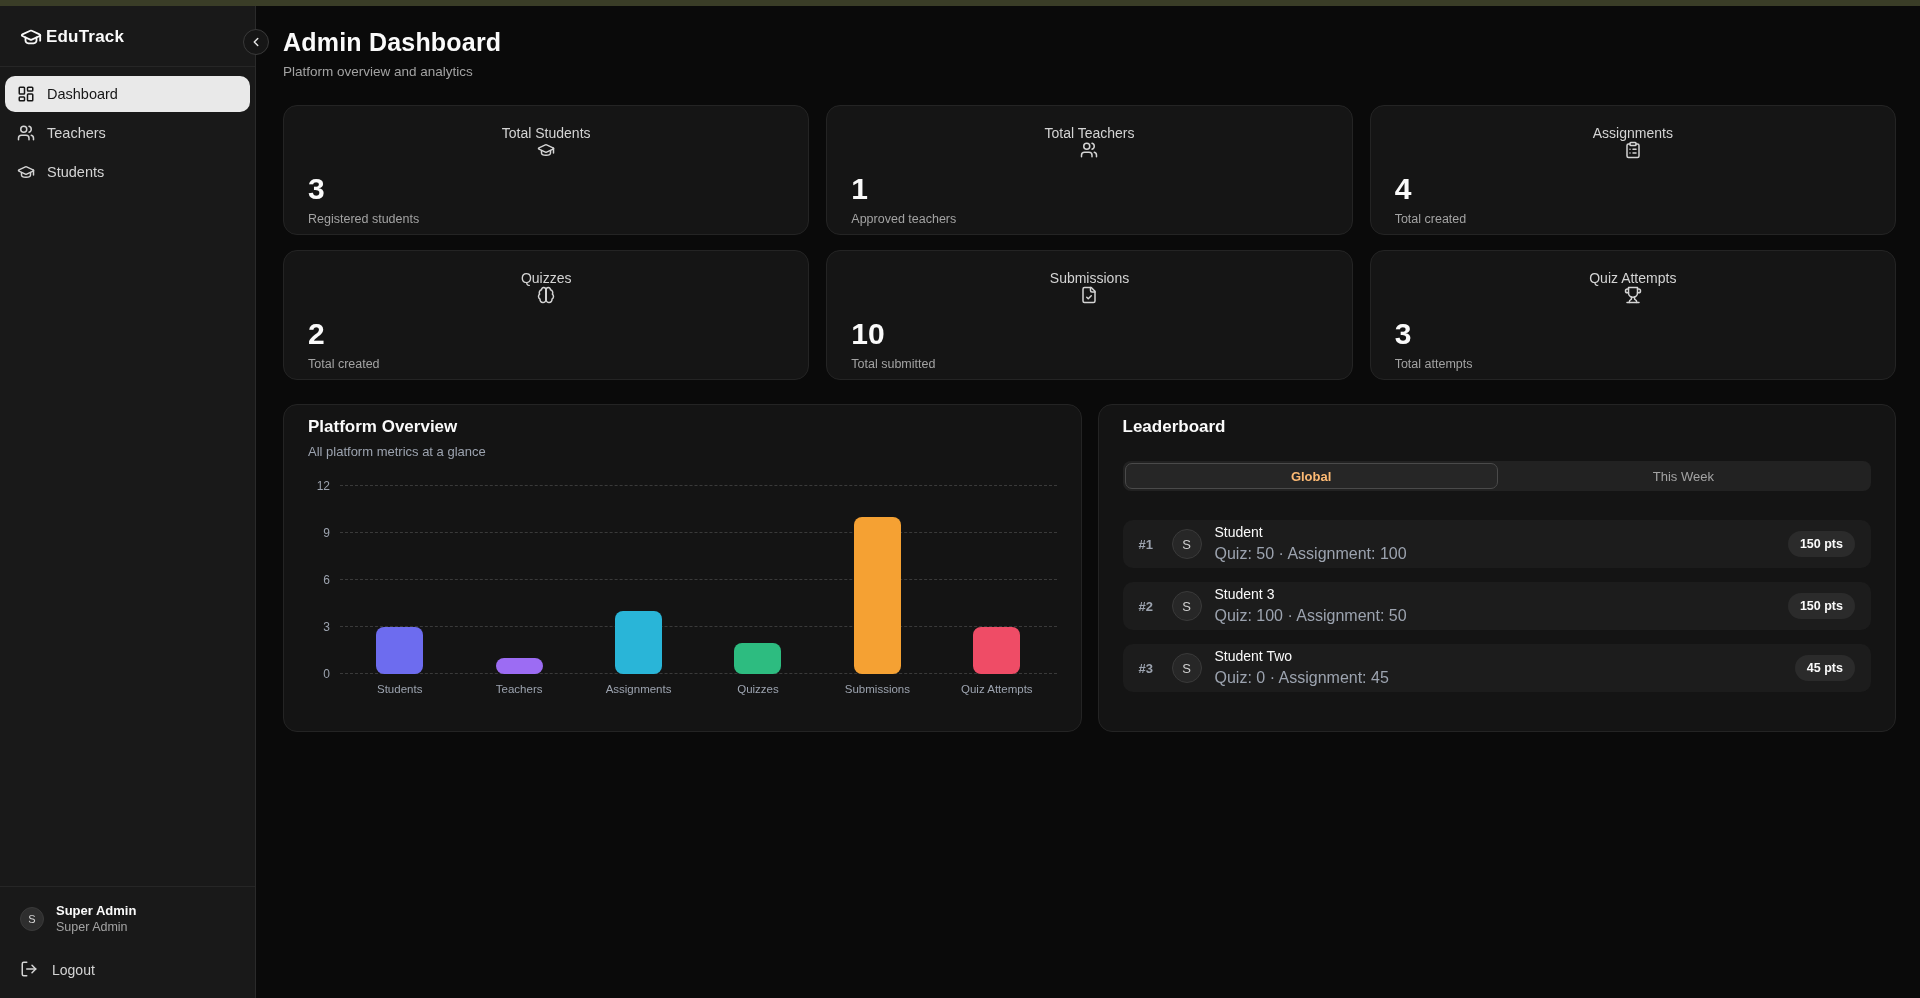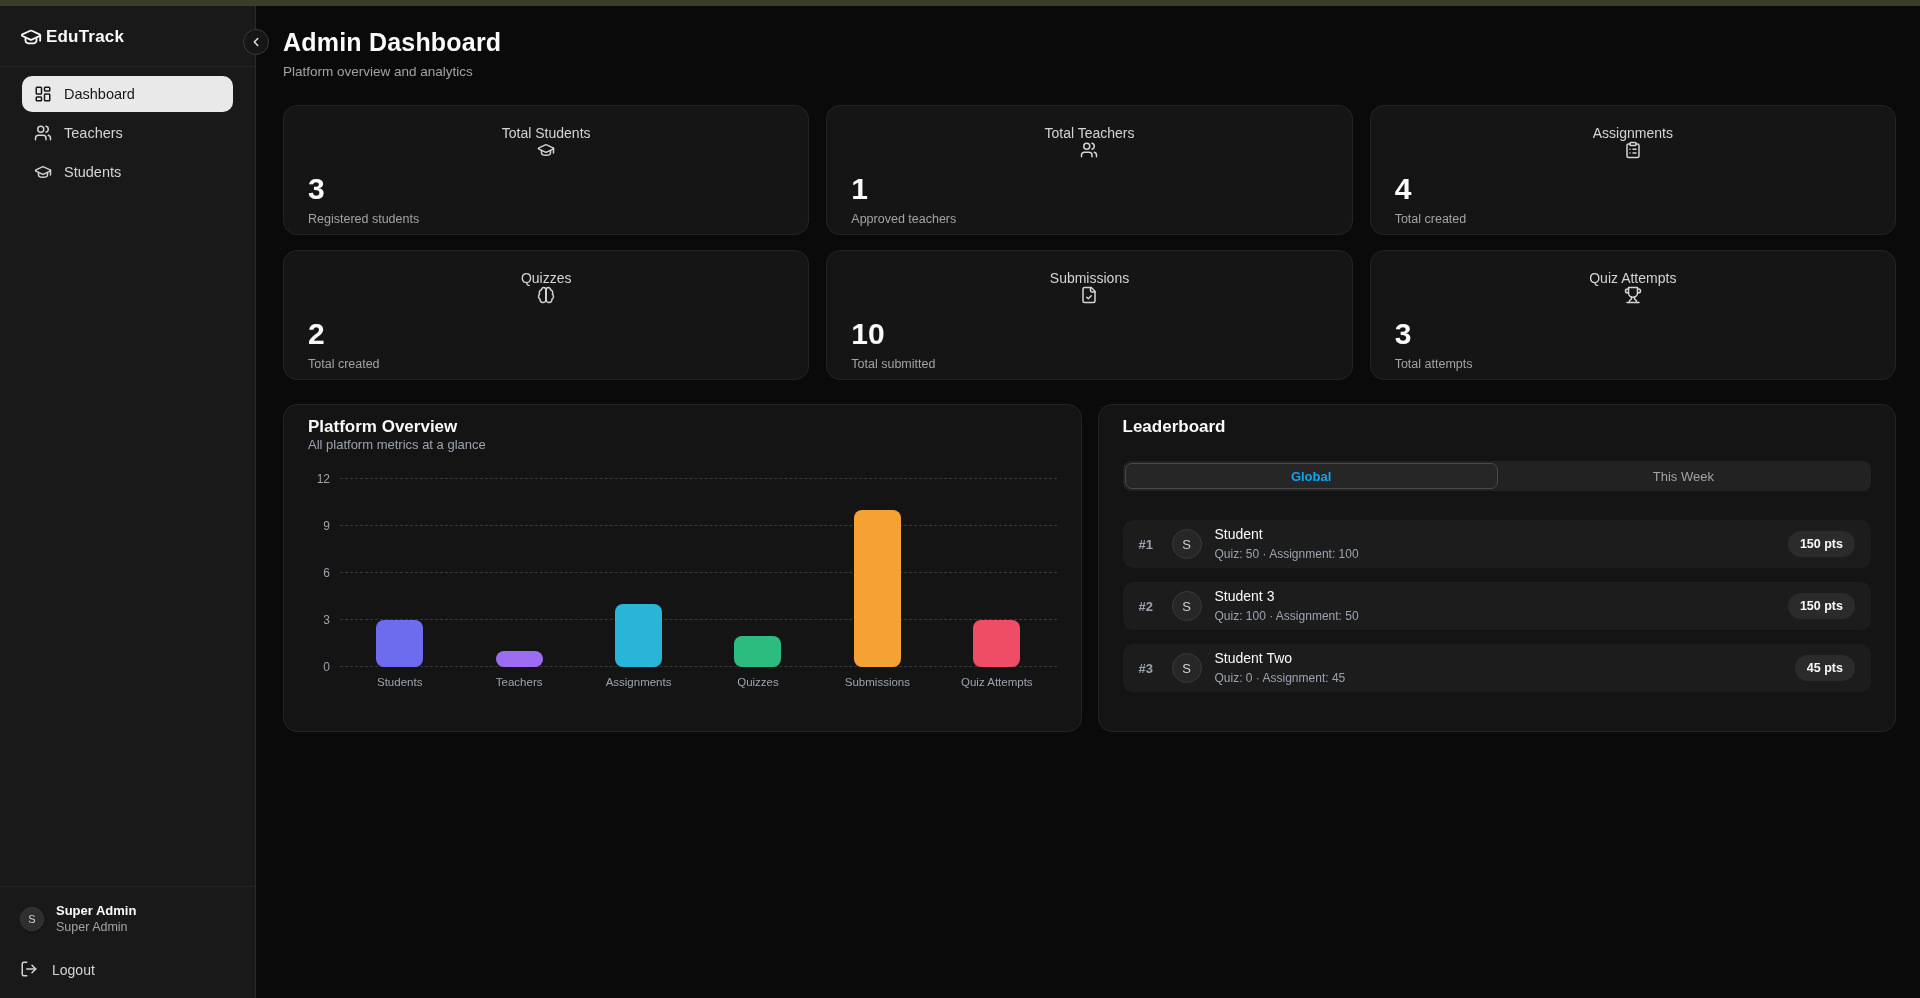--- a/index.html
+++ b/index.html
@@ -16,21 +16,21 @@
   .sidebar {
     position:fixed; top:6px; left:0; bottom:0; width:256px;
     background:#191919; border-right:1px solid #2a2a2a; z-index:10;
   }
   .logo-row {
     display:flex; align-items:center; gap:4px;
     padding:20px 20px 18px 20px; border-bottom:1px solid #262626;
   }
   .logo-row svg { width:22px; height:22px; color:#fafafa; }
   .brand { font-size:17px; font-weight:700; letter-spacing:.2px; }
-  .nav { padding:9px 22px; }
+  .nav { padding:9px 5px; }
   .nav-item {
     display:flex; align-items:center; gap:12px;
     height:36px; padding:0 12px; border-radius:10px;
     font-size:14.5px; color:#d4d4d4; margin-bottom:3px; cursor:pointer;
   }
   .nav-item svg { width:18px; height:18px; }
   .nav-item.active { background:#e9e9e9; color:#171717; font-weight:500; }
   .sidebar-footer {
     position:absolute; left:0; right:0; bottom:0;
     border-top:1px solid #262626; padding:16px 20px 20px 20px;
@@ -70,21 +70,21 @@
   .stat-head svg { width:18px; height:18px; color:#d4d4d4; }
   .stat-value { font-size:30px; font-weight:700; color:#fafafa; margin-top:15px; line-height:1; }
   .stat-caption { font-size:12.5px; color:#a3a3a3; margin-top:8px; }
 
   .panels-grid { display:grid; grid-template-columns:1fr 1fr; gap:16px; margin-top:24px; }
   .panel {
     background:#141414; border:1px solid #242424; border-radius:14px;
     padding:12px 24px; height:328px;
   }
   .panel-title { font-size:17px; font-weight:700; color:#fafafa; }
-  .panel-subtitle { font-size:13px; color:#9ca3af; }
+  .panel-subtitle { font-size:13px; color:#9ca3af; margin-top:7px; }
 
   
   .chart-wrap { display:flex; margin-top:27px; }
   .y-axis { position:relative; width:32px; height:188px; flex:0 0 auto; }
   .ytick {
     position:absolute; right:10px; transform:translateY(50%);
     font-size:12px; color:#9ca3af;
   }
   .plot { position:relative; flex:1; height:188px; }
   .gridline { position:absolute; left:0; right:0; border-top:1px dashed #3a3a3a; }
@@ -96,35 +96,35 @@
 
   
   .tabs {
     display:flex; margin-top:24px; background:#222222; border-radius:8px; padding:2px; height:30px;
   }
   .tab {
     flex:1; display:flex; align-items:center; justify-content:center;
     font-size:13px; color:#a3a3a3; border-radius:7px; cursor:pointer;
   }
   .tab.active {
-    background:#262626; border:1px solid #4a4a4a; color:#0ea5e9; font-weight:700;
+    background:#262626; border:1px solid #4a4a4a; color:#fdba74; font-weight:700;
   }
   .lb-rows { margin-top:29px; }
   .lb-row {
     display:flex; align-items:center; height:48px; background:#1c1c1c;
     border-radius:10px; padding:0 16px; margin-bottom:14px;
   }
   .lb-rank { font-size:13px; font-weight:700; color:#9ca3af; width:28px; flex:0 0 auto; }
   .avatar-md {
     width:30px; height:30px; border-radius:50%; background:#272727; border:1px solid #3a3a3a;
     display:flex; align-items:center; justify-content:center;
     font-size:13px; color:#cfcfcf; margin:0 13px 0 5px; flex:0 0 auto;
   }
   .lb-name { font-size:14px; font-weight:400; color:#fafafa; line-height:1.1; }
-  .lb-detail { font-size:12px; color:#9ca3af; margin-top:4px; }
+  .lb-detail { font-size:16px; color:#9ca3af; margin-top:4px; }
   .lb-spacer { flex:1; }
   .lb-points {
     background:#2b2b2b; border-radius:999px; padding:6px 12px;
     font-size:12.5px; font-weight:700; color:#fafafa; flex:0 0 auto;
   }
 </style>
 </head>
 <body>
 
 <div class="topbar"></div>

